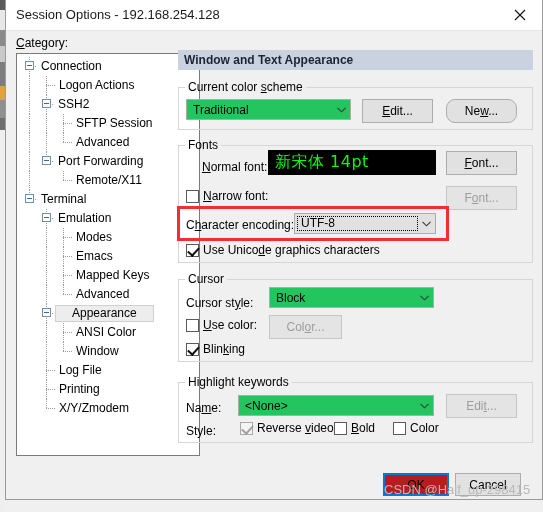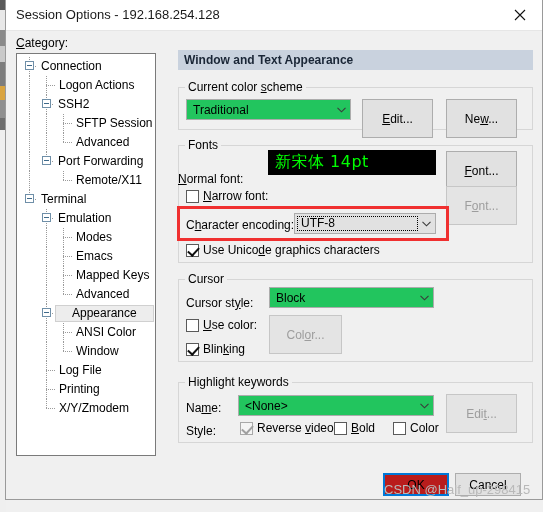--- a/index.html
+++ b/index.html
@@ -58,21 +58,21 @@
   
   #category-label {
     position: absolute; left: 10px; top: 36px;
     font-size: 12px;
   }
   .akey { text-decoration: underline; }
 
   
   #tree-panel {
     position: absolute; left: 10px; top: 53px;
-    width: 140px; height: 403px;
+    width: 184px; height: 403px;
     background: #ffffff;
     border: 1px solid #7a7a7a;
     overflow: hidden;
     padding-top: 3px;
   }
   .tnode {
     position: relative;
     height: 19px;
     display: flex; align-items: center;
     white-space: nowrap;
@@ -159,21 +159,21 @@
     outline: 1px dotted #000;
     outline-offset: -1px;
     margin: 2px 0 2px 2px;
     padding-left: 4px;
     line-height: 15px;
   }
 
   
   .btn {
     position: absolute;
-    height: 39px;
+    height: 24px;
     background: #e1e1e1;
     border: 1px solid #adadad;
     font-size: 12px;
     display: flex; align-items: center; justify-content: center;
     cursor: default;
     color: #000;
   }
   .btn.disabled { color: #9d9d9d; border-color: #c6c6c6; background: #e4e4e4; }
   .btn.default {
     border: 2px solid #0078d7;
@@ -386,29 +386,29 @@
     <span class="cval">Traditional</span>
     <span class="carrow">
       <svg width="9" height="6" viewBox="0 0 9 6">
           <path d="M0.5 0.8 L4.5 4.8 L8.5 0.8" stroke="#3a3a3a" stroke-width="1.1" fill="none"></path>
         </svg>
     </span>
   </div>
   <div class="btn" style="left:356px; top:99px; width:71px;">
     <span><span class="akey">E</span>dit...</span>
   </div>
-  <div class="btn" style="left:440px; top:99px; width:71px;">
+  <div class="btn" style="left:440px; top:99px; width:71px;border-radius:9px;">
     <span>Ne<span class="akey">w</span>...</span>
   </div>
 
   <fieldset class="grp" style="left:172px; top:138px; width:355px; height:125px;">
     <legend>Fonts</legend>
   </fieldset>
 
-  <label class="ctl" style="left:172px; top:160px;margin-top:12px;">
+  <label class="ctl" style="left:196px; top:160px;">
     <span class="akey">N</span>ormal font:
   </label>
   <div id="font-preview" style="left:262px; top:150px; width:168px; height:25px;">新宋体  14pt</div>
   <div class="btn" style="left:440px; top:151px; width:71px;">
     <span><span class="akey">F</span>ont...</span>
   </div>
 
   <div class="cb" style="left:180px; top:189px;">
     <span class="cbbox"></span>
     <span><span class="akey">N</span>arrow font:</span>

